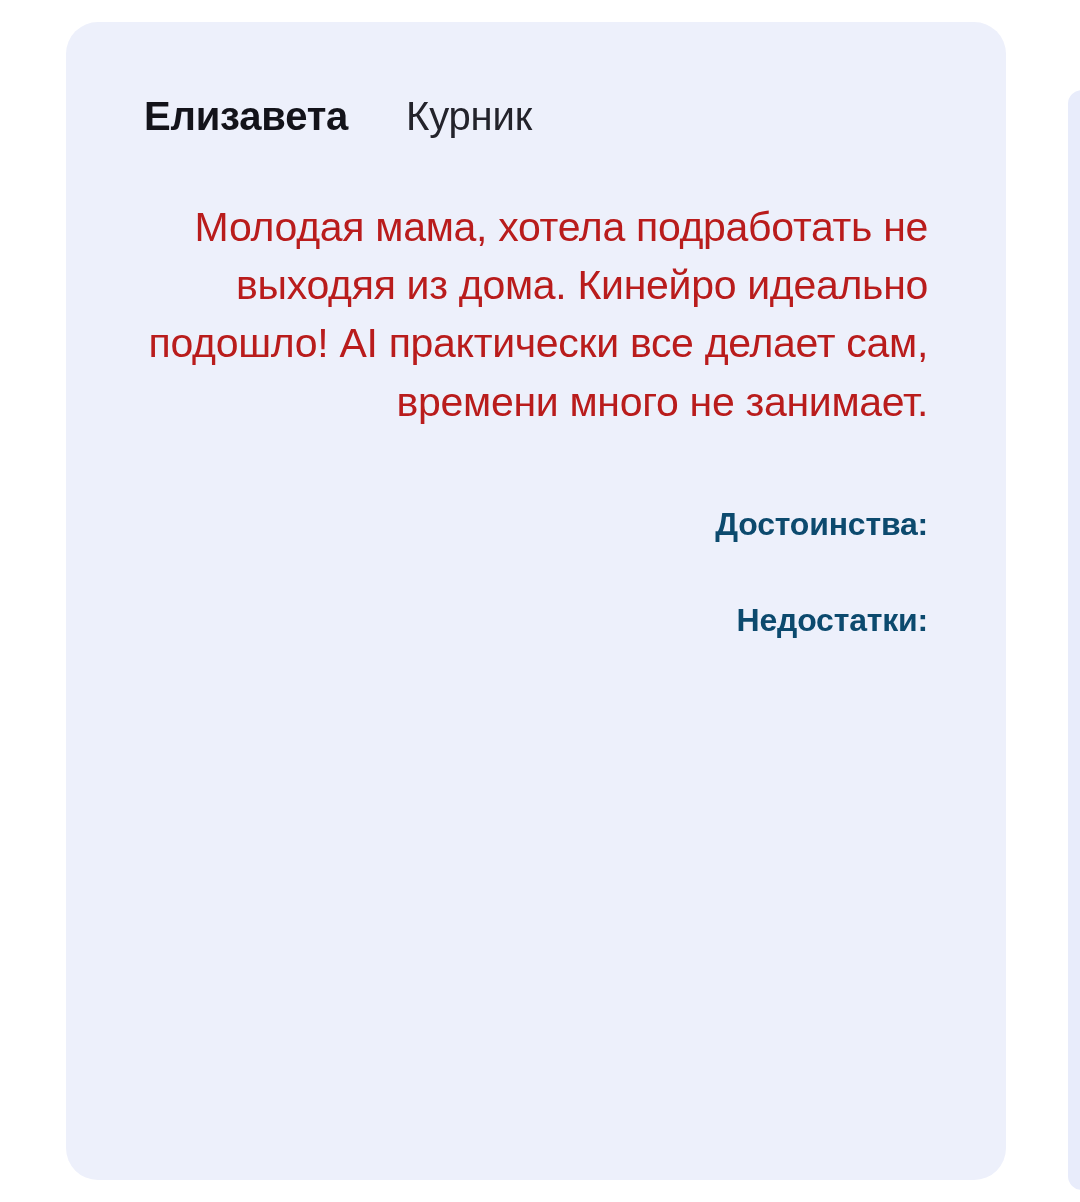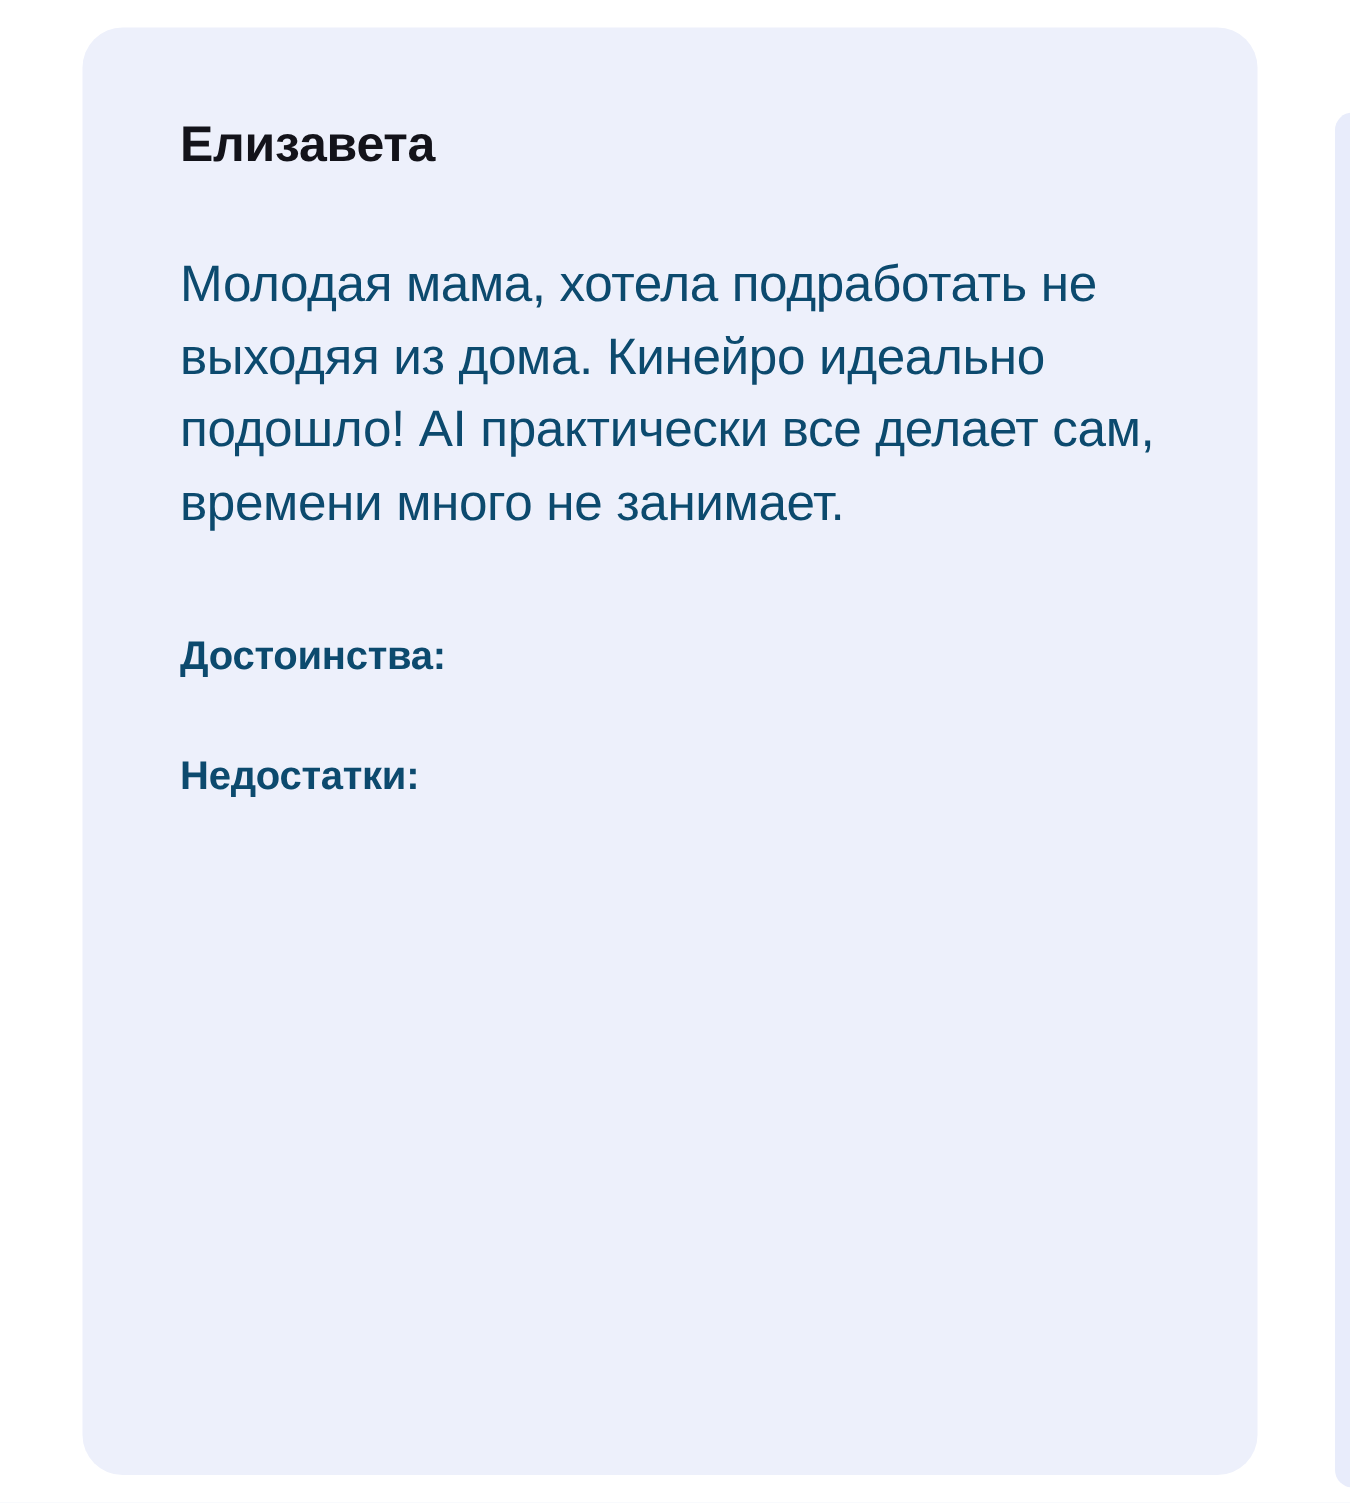--- a/index.html
+++ b/index.html
@@ -37,20 +37,21 @@
     position: absolute;
     left: 66px;
     top: 22px;
     width: 940px;
     height: 1158px;
     background: #edf0fb;
     border-radius: 32px;
     box-sizing: border-box;
     padding: 72px 78px 0 78px;
     overflow: hidden;
+    text-align: right;
   }
 
   .card-header {
     display: flex;
     align-items: baseline;
     gap: 58px;
     margin: 0 0 60px 0;
     white-space: nowrap;
   }
 
@@ -66,21 +67,21 @@
     font-size: 40px;
     font-weight: normal;
     color: #23232b;
     letter-spacing: -0.2px;
     line-height: 1.1;
   }
 
   .review-body {
     font-size: 41px;
     font-weight: normal;
-    color: #0c4a6e;
+    color: #b91c1c;
     line-height: 1.42;
     letter-spacing: -0.3px;
     max-width: 810px;
     margin: 0 0 74px 0;
   }
 
   .section {
     margin: 0 0 58px 0;
   }
   .section:last-child {
@@ -110,20 +111,21 @@
 <body>
 
 <div class="viewport">
 
   <div class="next-card-peek"></div>
 
   <div class="review-card">
 
     <div class="card-header">
       <span class="author-name">Елизавета</span>
+      <span class="author-handle">Курник</span>
     </div>
 
     <p class="review-body">Молодая мама, хотела подработать не выходяя из дома. Кинейро идеально подошло! AI практически все делает сам, времени много не занимает.</p>
 
     <div class="section">
       <div class="section-title">Достоинства:</div>
     </div>
 
     <div class="section">
       <div class="section-title">Недостатки:</div>

